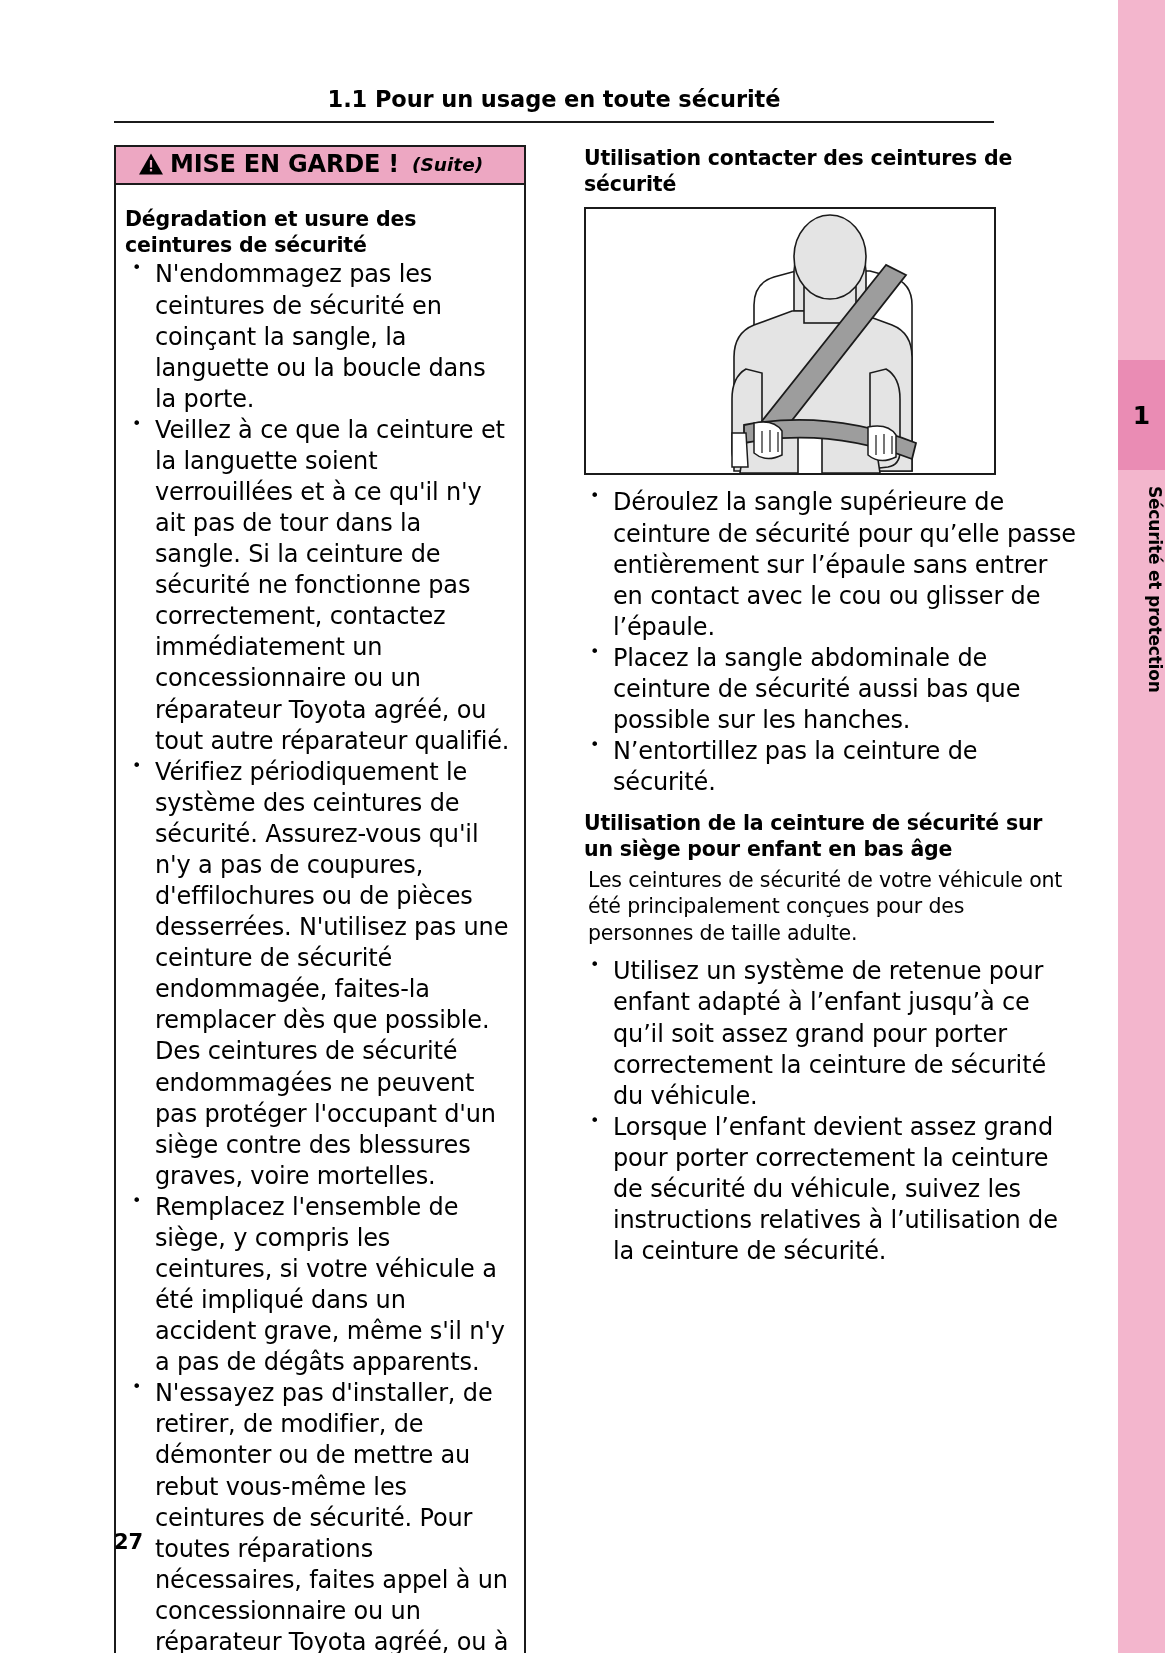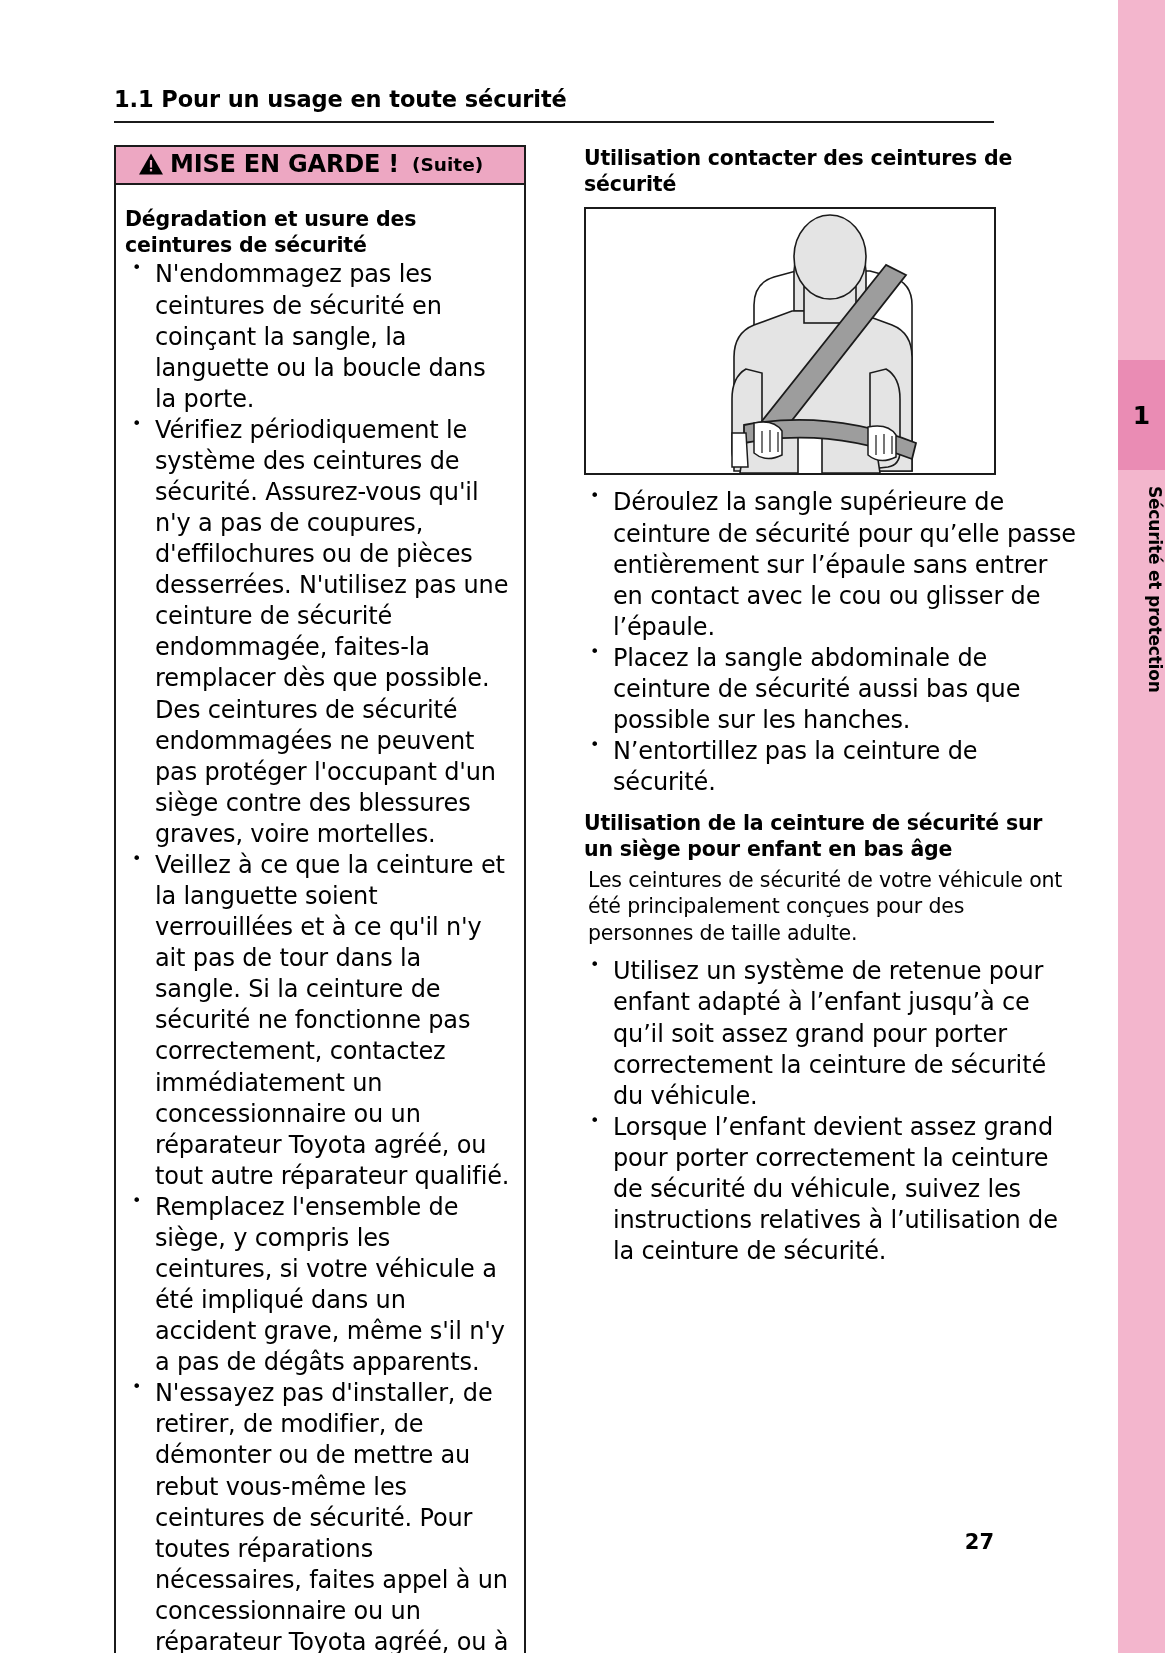--- a/index.html
+++ b/index.html
@@ -67,21 +67,21 @@
     box-sizing: border-box;
     height: 330px;
   }
 
   
   #page-header {
     position: absolute;
     top: 86px;
     left: 114px;
     width: 880px;
-    text-align: left;
+    text-align: center;
     font-size: 22.5px;
     font-weight: bold;
     letter-spacing: -0.1px;
   }
   #header-rule {
     position: absolute;
     top: 121px;
     left: 114px;
     width: 880px;
     height: 2px;
@@ -119,20 +119,21 @@
     gap: 6px;
   }
   #warning-head .title {
     font-size: 24px;
     font-weight: bold;
     letter-spacing: -0.2px;
   }
   #warning-head .suite {
     font-size: 18.5px;
     font-weight: bold;
+    font-style: italic;
     margin-left: 7px;
   }
   .warn-tri { display:block; }
   #warning-body {
     padding: 4px 10px 10px 9px;
   }
   .wb-subtitle {
     font-size: 20.5px;
     font-weight: bold;
     line-height: 1.28;
@@ -189,21 +190,20 @@
 
   ul.bullets.rc > li { padding-left: 29px; }
   ul.bullets.rc > li::before { left: 6px; }
 
   
   #page-number {
     position: absolute;
     left: 114px;
     width: 880px;
     top: 1530px;
-    text-align: right;
     font-size: 21px;
     font-weight: bold;
   }
 </style>
 </head>
 <body>
 
 <div id="side-tab">
   <div id="side-tab-top"></div>
   <div id="side-tab-active">
@@ -231,22 +231,22 @@
           </svg>
         </span>
         <span class="title">MISE EN GARDE !</span>
         <span class="suite">(Suite)</span>
       </div>
 
       <div id="warning-body">
         <p class="wb-subtitle">Dégradation et usure des ceintures de sécurité</p>
         <ul class="bullets">
           <li>N'endommagez pas les ceintures de sécurité en coinçant la sangle, la languette ou la boucle dans la porte.</li>
+          <li>Veillez à ce que la ceinture et la languette soient verrouillées et à ce qu'il n'y ait pas de tour dans la sangle. Si la ceinture de sécurité ne fonctionne pas correctement, contactez immédiatement un concessionnaire ou un réparateur Toyota agréé, ou tout autre réparateur qualifié.</li>
           <li>Vérifiez périodiquement le système des ceintures de sécurité. Assurez-vous qu'il n'y a pas de coupures, d'effilochures ou de pièces desserrées. N'utilisez pas une ceinture de sécurité endommagée, faites-la remplacer dès que possible. Des ceintures de sécurité endommagées ne peuvent pas protéger l'occupant d'un siège contre des blessures graves, voire mortelles.</li>
-          <li>Veillez à ce que la ceinture et la languette soient verrouillées et à ce qu'il n'y ait pas de tour dans la sangle. Si la ceinture de sécurité ne fonctionne pas correctement, contactez immédiatement un concessionnaire ou un réparateur Toyota agréé, ou tout autre réparateur qualifié.</li>
           <li>Remplacez l'ensemble de siège, y compris les ceintures, si votre véhicule a été impliqué dans un accident grave, même s'il n'y a pas de dégâts apparents.</li>
           <li>N'essayez pas d'installer, de retirer, de modifier, de démonter ou de mettre au rebut vous-même les ceintures de sécurité. Pour toutes réparations nécessaires, faites appel à un concessionnaire ou un réparateur Toyota agréé, ou à tout autre réparateur qualifié. Toute manipulation inappropriée peut provoquer un dysfonctionnement.</li>
         </ul>
       </div>
 
     </div>
   </div>
 
   <div class="col" id="col-right">
 

